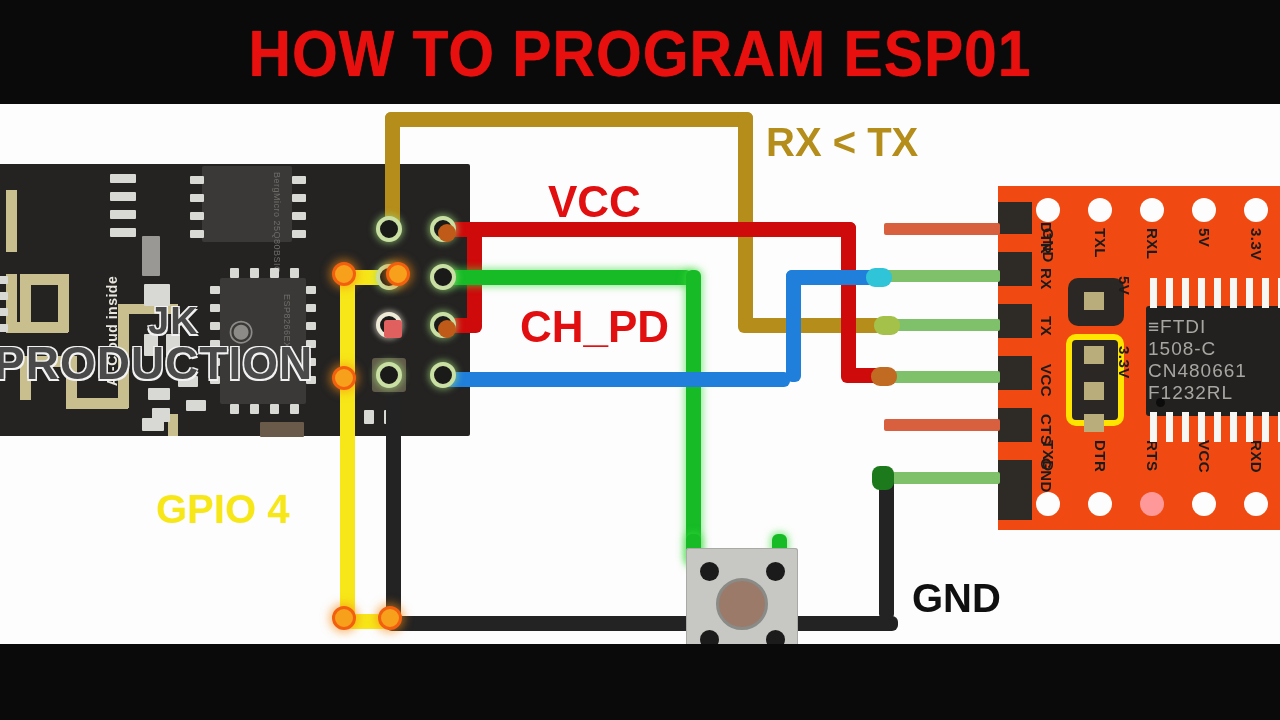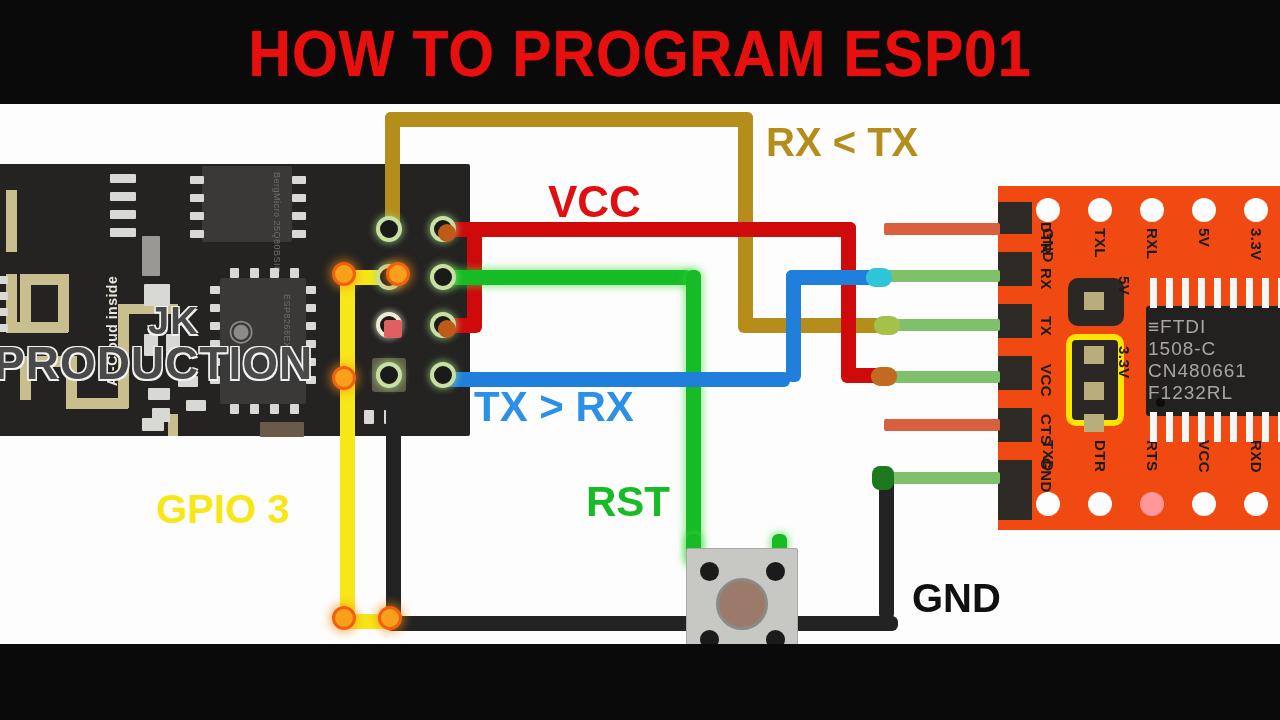--- a/index.html
+++ b/index.html
@@ -362,22 +362,21 @@
     <div class="node" style="left:378px; top:502px;"></div>
 
     <div id="btn-body"></div>
     <div class="btn-leg" style="left:700px; top:458px;"></div>
     <div class="btn-leg" style="left:766px; top:458px;"></div>
     <div class="btn-leg" style="left:700px; top:526px;"></div>
     <div class="btn-leg" style="left:766px; top:526px;"></div>
     <div id="btn-cap"></div>
 
     <div class="lbl" id="lbl-vcc">VCC</div>
-    <div class="lbl" id="lbl-txrx">TX &gt; RX</div>
+    <div class="lbl" id="lbl-chpd">CH_PD</div>
     <div class="lbl" id="lbl-rxtx">RX &lt; TX</div>
-    <div class="lbl" id="lbl-gpio">GPIO 3</div>
-    <div class="lbl" id="lbl-rst">RST</div>
+    <div class="lbl" id="lbl-gpio">GPIO 4</div>
     <div class="lbl" id="lbl-gnd">GND</div>
 
   </div>
 
   <div class="bar" id="bar-bottom"></div>
 </div>
 
 </body></html>

